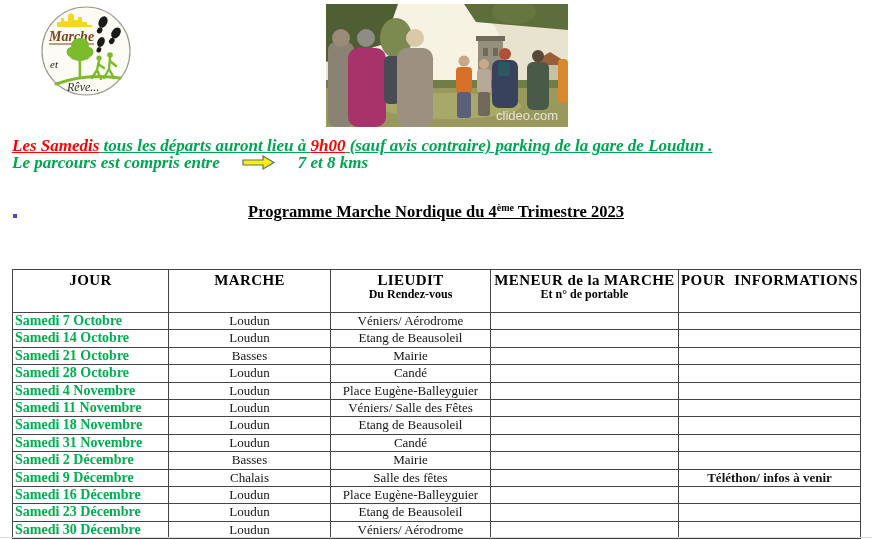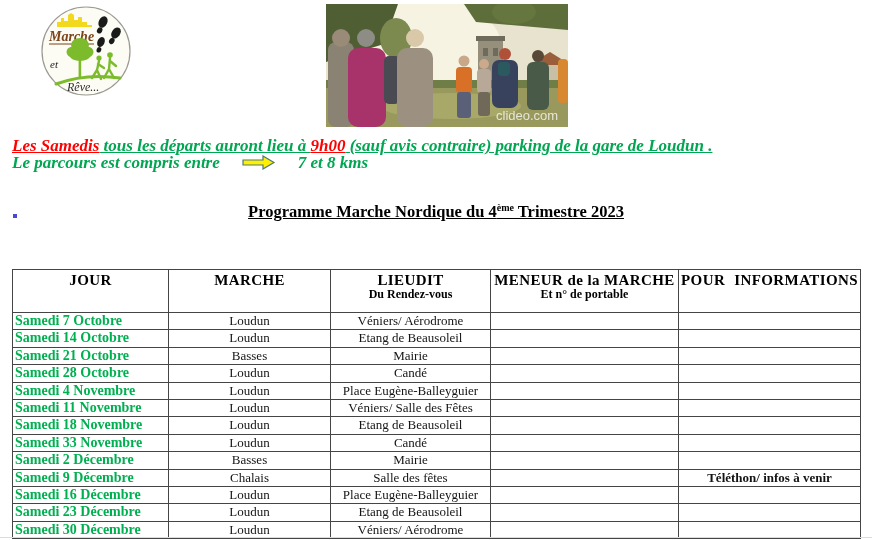--- a/index.html
+++ b/index.html
@@ -248,21 +248,21 @@
 
     <tr>
       <td class="jour">Samedi 18 Novembre</td>
       <td class="commune">Loudun</td>
       <td class="lieudit">Etang de Beausoleil</td>
       <td class="meneur"></td>
       <td class="infos"></td>
     </tr>
 
     <tr>
-      <td class="jour">Samedi 33 Novembre</td>
+      <td class="jour">Samedi 31 Novembre</td>
       <td class="commune">Loudun</td>
       <td class="lieudit">Candé</td>
       <td class="meneur"></td>
       <td class="infos"></td>
     </tr>
 
     <tr>
       <td class="jour">Samedi 2 Décembre</td>
       <td class="commune">Basses</td>
       <td class="lieudit">Mairie</td>

